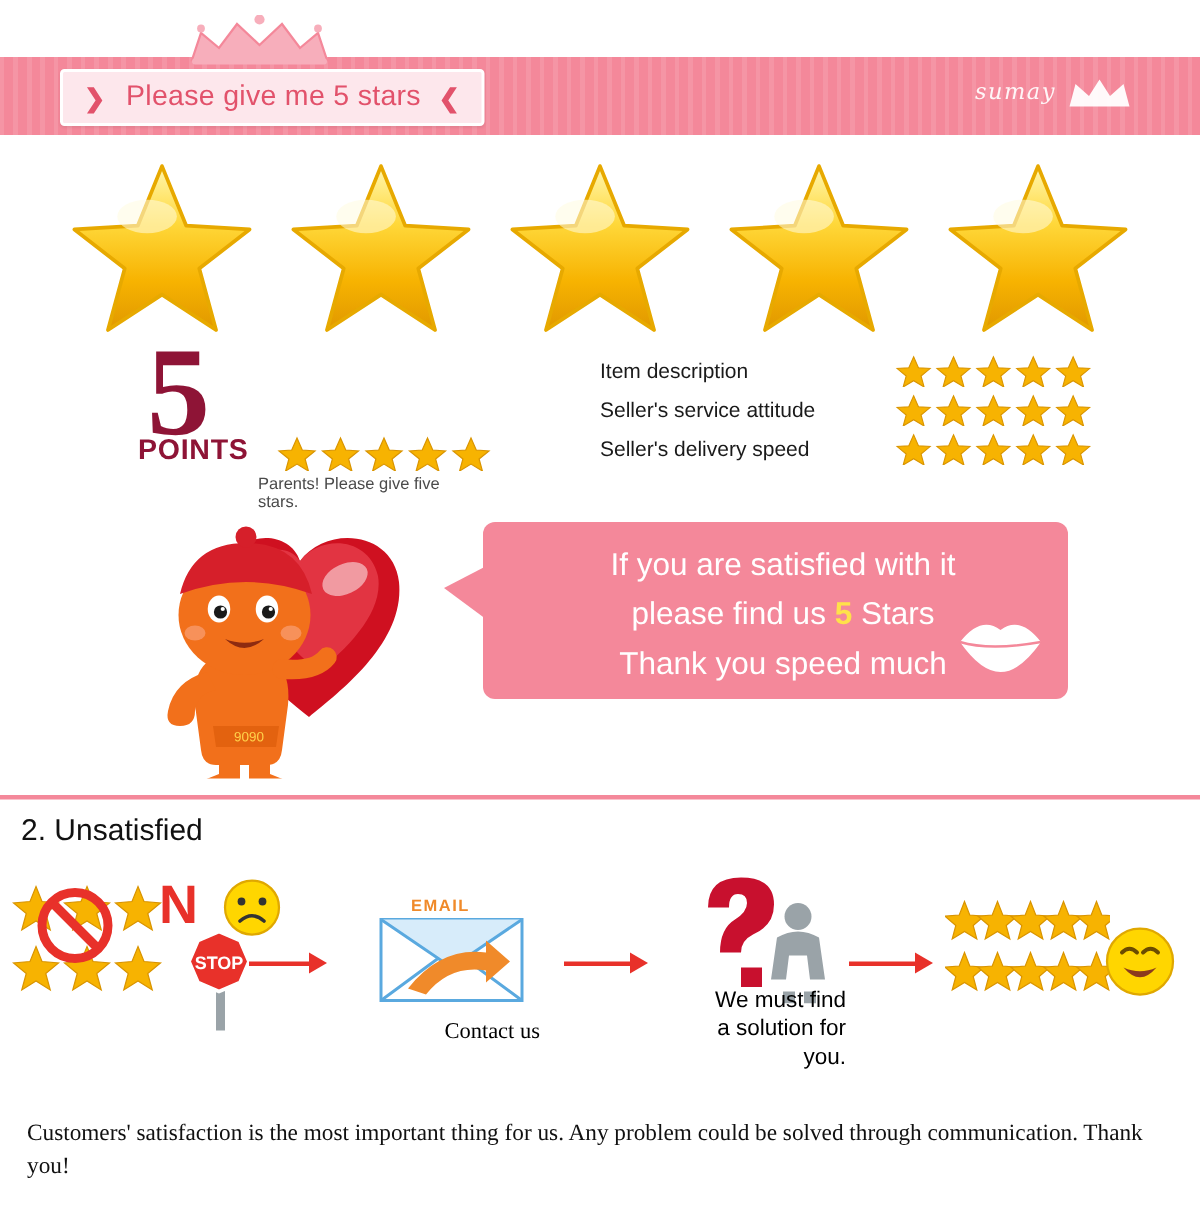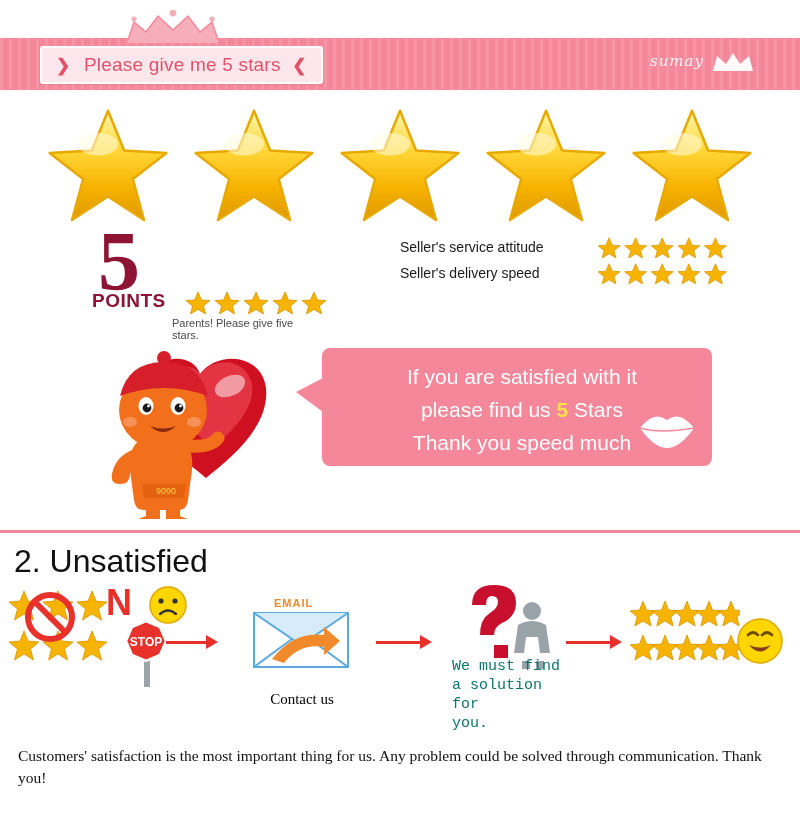--- a/index.html
+++ b/index.html
@@ -211,21 +211,21 @@
 
   
   .unsat {
     position: relative;
     width: 800px;
     height: 260px;
   }
   .unsat-title {
     position: absolute;
     left: 14px; top: 10px;
-    font-size: 32px;
+    font-size: 20px;
     color: #111;
   }
   .flow {
     position: absolute;
     left: 0; top: 50px;
     width: 800px;
     height: 160px;
   }
   .flow-item { position: absolute; }
 
@@ -244,24 +244,24 @@
     position: absolute;
     right: 0; top: 0;
     width: 0; height: 0;
     border-top: 7px solid transparent;
     border-bottom: 7px solid transparent;
     border-left: 12px solid #e8312a;
   }
 
   .cap {
     position: absolute;
-    text-align: left;
-    font-family: Liberation Mono, monospace;
+    text-align: right;
+    font-family: Liberation Sans, sans-serif;
     font-size: 15px;
-    color: #0f766e;
+    color: #000000;
     line-height: 19px;
   }
 
   .footnote {
     position: absolute;
     left: 18px; top: 212px;
     width: 760px;
     font-family: "Liberation Serif", serif;
     font-size: 15.5px;
     color: #111;
@@ -336,20 +336,34 @@
         <path d="M43 2 L46.5 10 L55 10.6 L48.4 16 L50.6 24 L43 19.4 L35.4 24 L37.6 16 L31 10.6 L39.5 10 Z"></path>
         <path d="M72 2 L75.5 10 L84 10.6 L77.4 16 L79.6 24 L72 19.4 L64.4 24 L66.6 16 L60 10.6 L68.5 10 Z"></path>
         <path d="M101 2 L104.5 10 L113 10.6 L106.4 16 L108.6 24 L101 19.4 L93.4 24 L95.6 16 L89 10.6 L97.5 10 Z"></path>
         <path d="M130 2 L133.5 10 L142 10.6 L135.4 16 L137.6 24 L130 19.4 L122.4 24 L124.6 16 L118 10.6 L126.5 10 Z"></path>
       </g>
     </svg>
   </div>
 
   <div class="criteria">
     <div class="crit-row">
+      <span class="crit-label">Item description</span>
+      <span class="crit-stars">
+        <svg width="150" height="22" viewBox="0 0 150 24">
+            <g fill="#f7b301" stroke="#d99400" stroke-width=".8">
+          <path d="M14 2 L17.5 10 L26 10.6 L19.4 16 L21.6 24 L14 19.4 L6.4 24 L8.6 16 L2 10.6 L10.5 10 Z"></path>
+          <path d="M43 2 L46.5 10 L55 10.6 L48.4 16 L50.6 24 L43 19.4 L35.4 24 L37.6 16 L31 10.6 L39.5 10 Z"></path>
+          <path d="M72 2 L75.5 10 L84 10.6 L77.4 16 L79.6 24 L72 19.4 L64.4 24 L66.6 16 L60 10.6 L68.5 10 Z"></path>
+          <path d="M101 2 L104.5 10 L113 10.6 L106.4 16 L108.6 24 L101 19.4 L93.4 24 L95.6 16 L89 10.6 L97.5 10 Z"></path>
+          <path d="M130 2 L133.5 10 L142 10.6 L135.4 16 L137.6 24 L130 19.4 L122.4 24 L124.6 16 L118 10.6 L126.5 10 Z"></path>
+        </g>
+          </svg>
+      </span>
+    </div>
+    <div class="crit-row">
       <span class="crit-label">Seller's service attitude</span>
       <span class="crit-stars">
         <svg width="150" height="22" viewBox="0 0 150 24">
             <g fill="#f7b301" stroke="#d99400" stroke-width=".8">
           <path d="M14 2 L17.5 10 L26 10.6 L19.4 16 L21.6 24 L14 19.4 L6.4 24 L8.6 16 L2 10.6 L10.5 10 Z"></path>
           <path d="M43 2 L46.5 10 L55 10.6 L48.4 16 L50.6 24 L43 19.4 L35.4 24 L37.6 16 L31 10.6 L39.5 10 Z"></path>
           <path d="M72 2 L75.5 10 L84 10.6 L77.4 16 L79.6 24 L72 19.4 L64.4 24 L66.6 16 L60 10.6 L68.5 10 Z"></path>
           <path d="M101 2 L104.5 10 L113 10.6 L106.4 16 L108.6 24 L101 19.4 L93.4 24 L95.6 16 L89 10.6 L97.5 10 Z"></path>
           <path d="M130 2 L133.5 10 L142 10.6 L135.4 16 L137.6 24 L130 19.4 L122.4 24 L124.6 16 L118 10.6 L126.5 10 Z"></path>
         </g>
@@ -459,21 +473,21 @@
     </div>
 
     <div class="flow-item" style="left:244px; top:12px;">
       <svg width="116" height="80" viewBox="0 0 116 80">
         <text x="30" y="12" font-family="Liberation Sans, sans-serif" font-size="11" font-weight="bold" fill="#f08a2a" letter-spacing="1">EMAIL</text>
         <path d="M10 18 L104 18 L104 72 L10 72 Z" fill="#ffffff" stroke="#5aa9df" stroke-width="2"></path>
         <path d="M10 18 L57 50 L104 18" fill="#d7ecfa" stroke="#5aa9df" stroke-width="2"></path>
         <path d="M10 72 L48 44 M104 72 L66 44" stroke="#5aa9df" stroke-width="2"></path>
         <path d="M28 64 q22 -28 52 -24 l0 -8 l16 14 l-16 14 l0 -8 q-24 -4 -40 16 Z" fill="#f08a2a"></path>
       </svg>
-      <div style="text-align:center; font-family:'Liberation Serif',serif; font-size:15px; margin-top:12px;">Contact us</div>
+      <div style="text-align:right; font-family:'Liberation Serif',serif; font-size:15px; margin-top:0;">Contact us</div>
     </div>
 
     <div class="arrow" style="left:376px; top:52px; width:56px;">
       <div class="shaft"></div>
         <div class="head"></div>
     </div>
 
     <div class="flow-item" style="left:452px; top:0px;">
       <svg width="110" height="86" viewBox="0 0 110 86">
         <path d="M20 22 q0 -20 22 -20 q22 0 22 18 q0 14 -14 20 q-8 4 -8 12 l-14 0 q0 -16 10 -22 q8 -5 8 -11 q0 -6 -6 -6 q-6 0 -6 9 Z" fill="#c8102e"></path>

